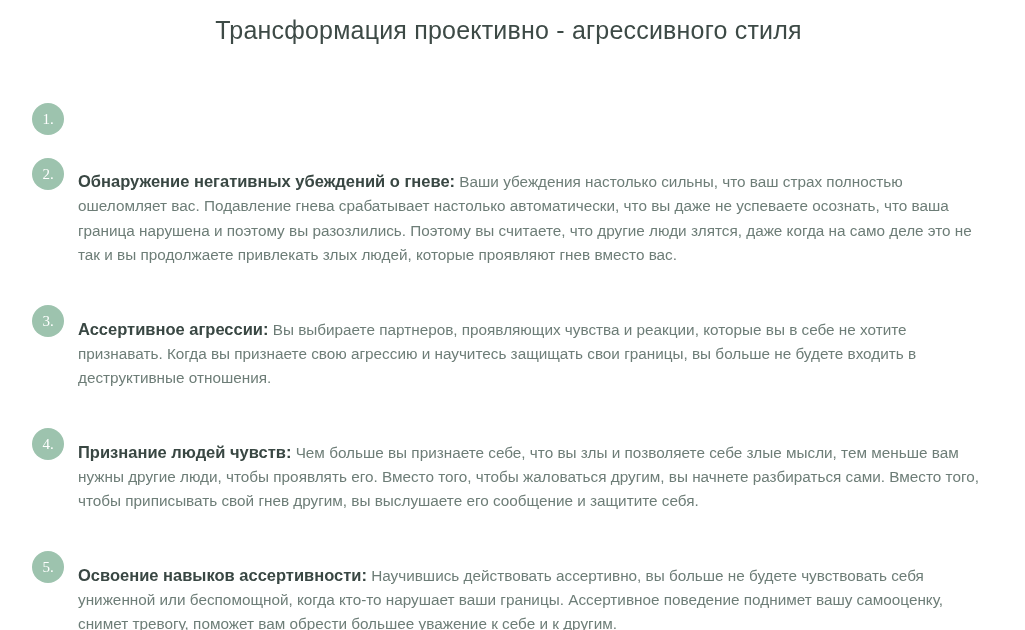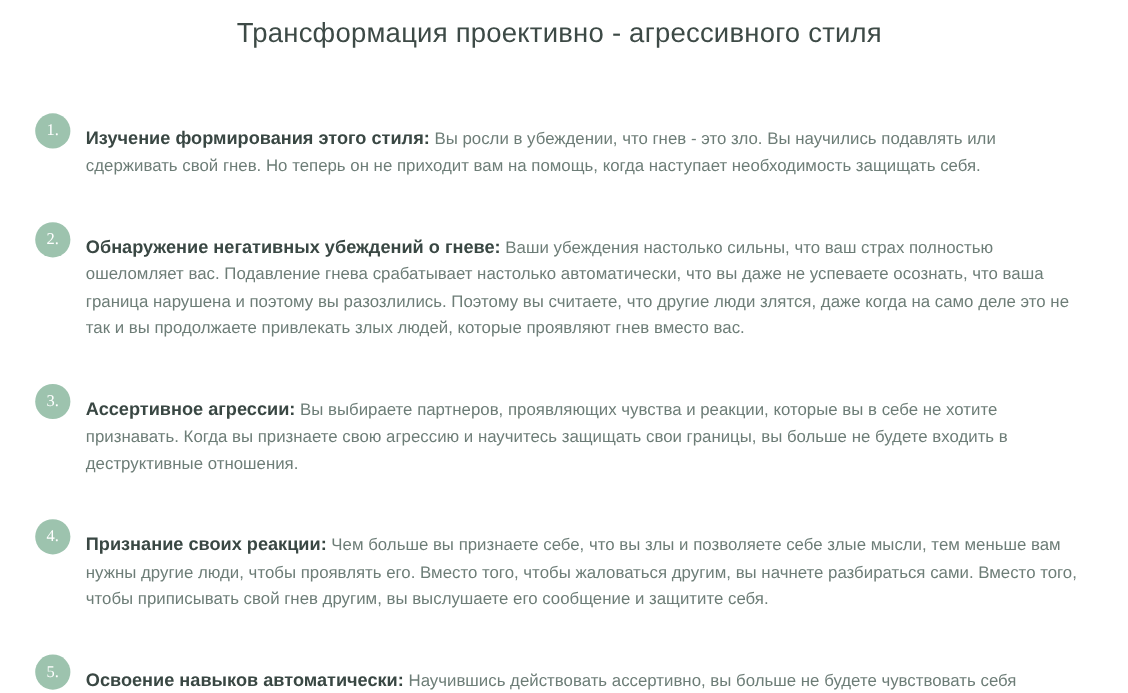--- a/index.html
+++ b/index.html
@@ -78,47 +78,44 @@
 <body>
 
 <div class="page">
 
   <h1 class="doc-title">Трансформация проективно - агрессивного стиля</h1>
 
   <ul class="list">
 
     <li class="item">
       <span class="marker">1.</span>
-      <p class="body-text">
-        <span class="lead">Изучение формирования этого стиля:</span><span class="rest"> Вы росли в убеждении, что гнев - это зло. Вы научились подавлять или сдерживать свой гнев. Но теперь он не приходит вам на помощь, когда наступает необходимость защищать себя.</span>
-      </p>
     </li>
 
     <li class="item">
       <span class="marker">2.</span>
       <p class="body-text">
         <span class="lead">Обнаружение негативных убеждений о гневе:</span><span class="rest"> Ваши убеждения настолько сильны, что ваш страх полностью ошеломляет вас. Подавление гнева срабатывает настолько автоматически, что вы даже не успеваете осознать, что ваша граница нарушена и поэтому вы разозлились. Поэтому вы считаете, что другие люди злятся, даже когда на само деле это не так и вы продолжаете привлекать злых людей, которые проявляют гнев вместо вас.</span>
       </p>
     </li>
 
     <li class="item">
       <span class="marker">3.</span>
       <p class="body-text">
         <span class="lead">Ассертивное агрессии:</span><span class="rest"> Вы выбираете партнеров, проявляющих чувства и реакции, которые вы в себе не хотите признавать. Когда вы признаете свою агрессию и научитесь защищать свои границы, вы больше не будете входить в деструктивные отношения.</span>
       </p>
     </li>
 
     <li class="item">
       <span class="marker">4.</span>
       <p class="body-text">
-        <span class="lead">Признание своих реакции:</span><span class="rest"> Чем больше вы признаете себе, что вы злы и позволяете себе злые мысли, тем меньше вам нужны другие люди, чтобы проявлять его. Вместо того, чтобы жаловаться другим, вы начнете разбираться сами. Вместо того, чтобы приписывать свой гнев другим, вы выслушаете его сообщение и защитите себя.</span>
+        <span class="lead">Признание людей чувств:</span><span class="rest"> Чем больше вы признаете себе, что вы злы и позволяете себе злые мысли, тем меньше вам нужны другие люди, чтобы проявлять его. Вместо того, чтобы жаловаться другим, вы начнете разбираться сами. Вместо того, чтобы приписывать свой гнев другим, вы выслушаете его сообщение и защитите себя.</span>
       </p>
     </li>
 
     <li class="item">
       <span class="marker">5.</span>
       <p class="body-text">
-        <span class="lead">Освоение навыков автоматически:</span><span class="rest"> Научившись действовать ассертивно, вы больше не будете чувствовать себя униженной или беспомощной, когда кто-то нарушает ваши границы. Ассертивное поведение поднимет вашу самооценку, снимет тревогу, поможет вам обрести большее уважение к себе и к другим.</span>
+        <span class="lead">Освоение навыков ассертивности:</span><span class="rest"> Научившись действовать ассертивно, вы больше не будете чувствовать себя униженной или беспомощной, когда кто-то нарушает ваши границы. Ассертивное поведение поднимет вашу самооценку, снимет тревогу, поможет вам обрести большее уважение к себе и к другим.</span>
       </p>
     </li>
 
   </ul>
 </div>
 
 </body></html>

